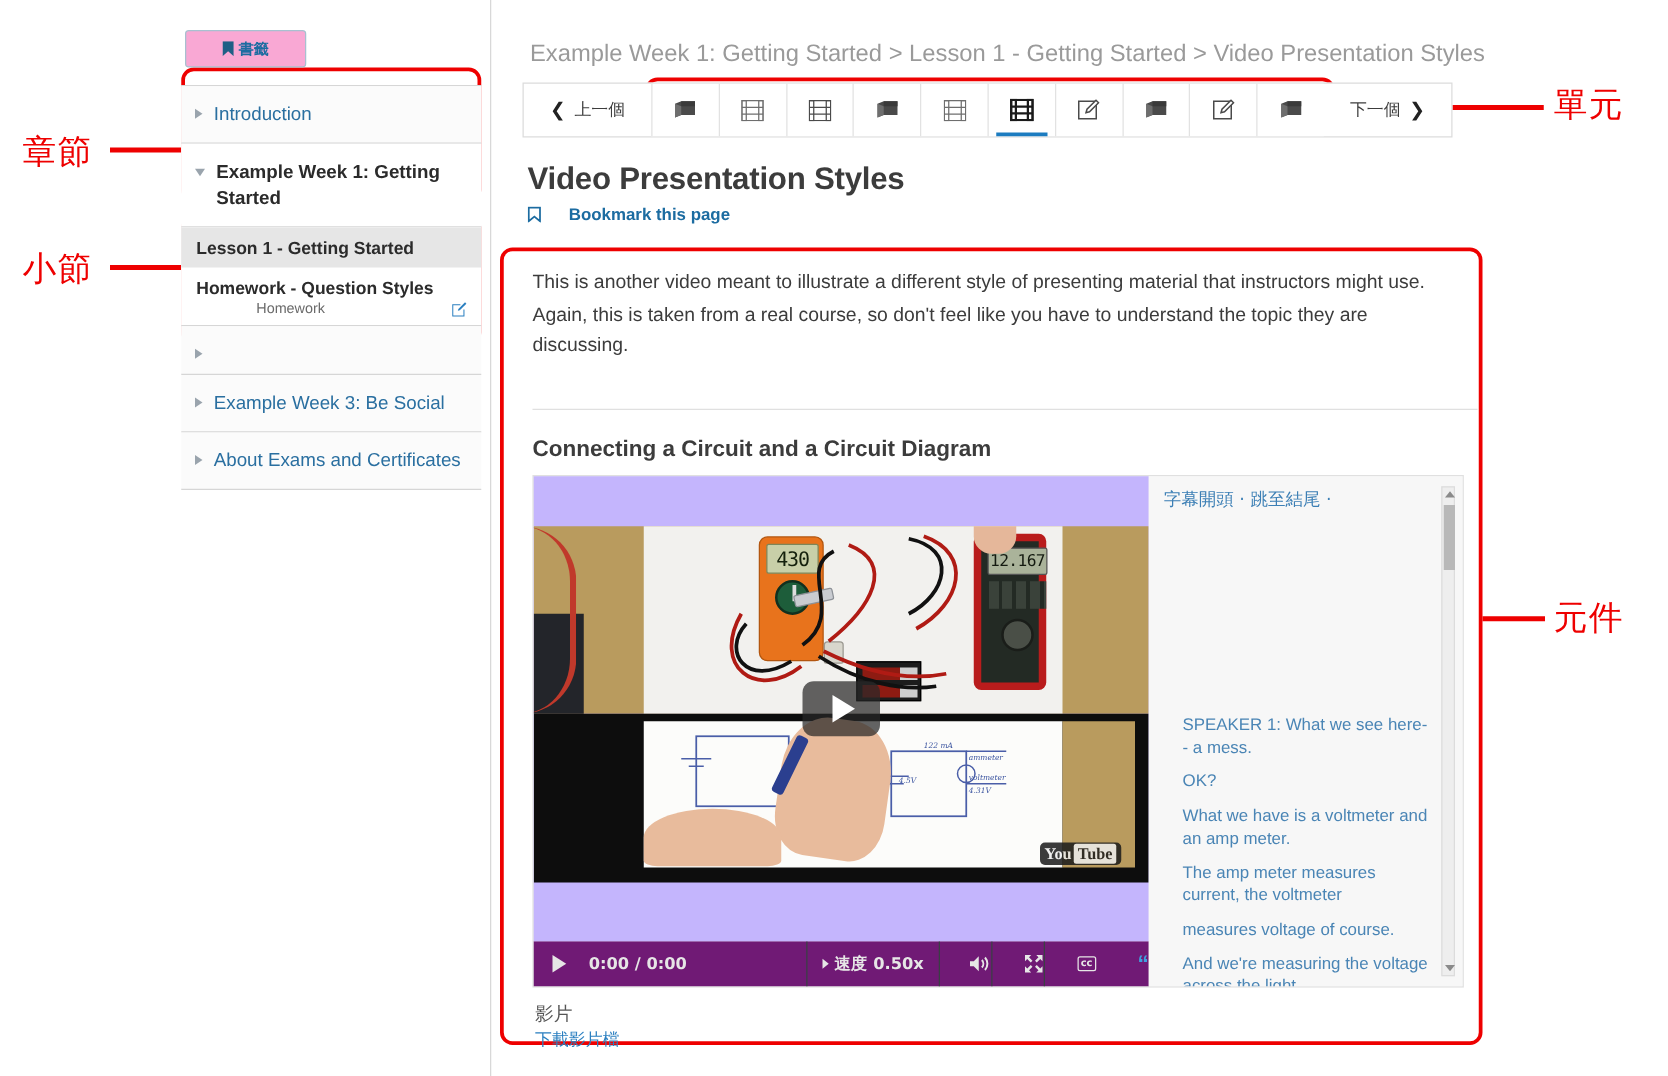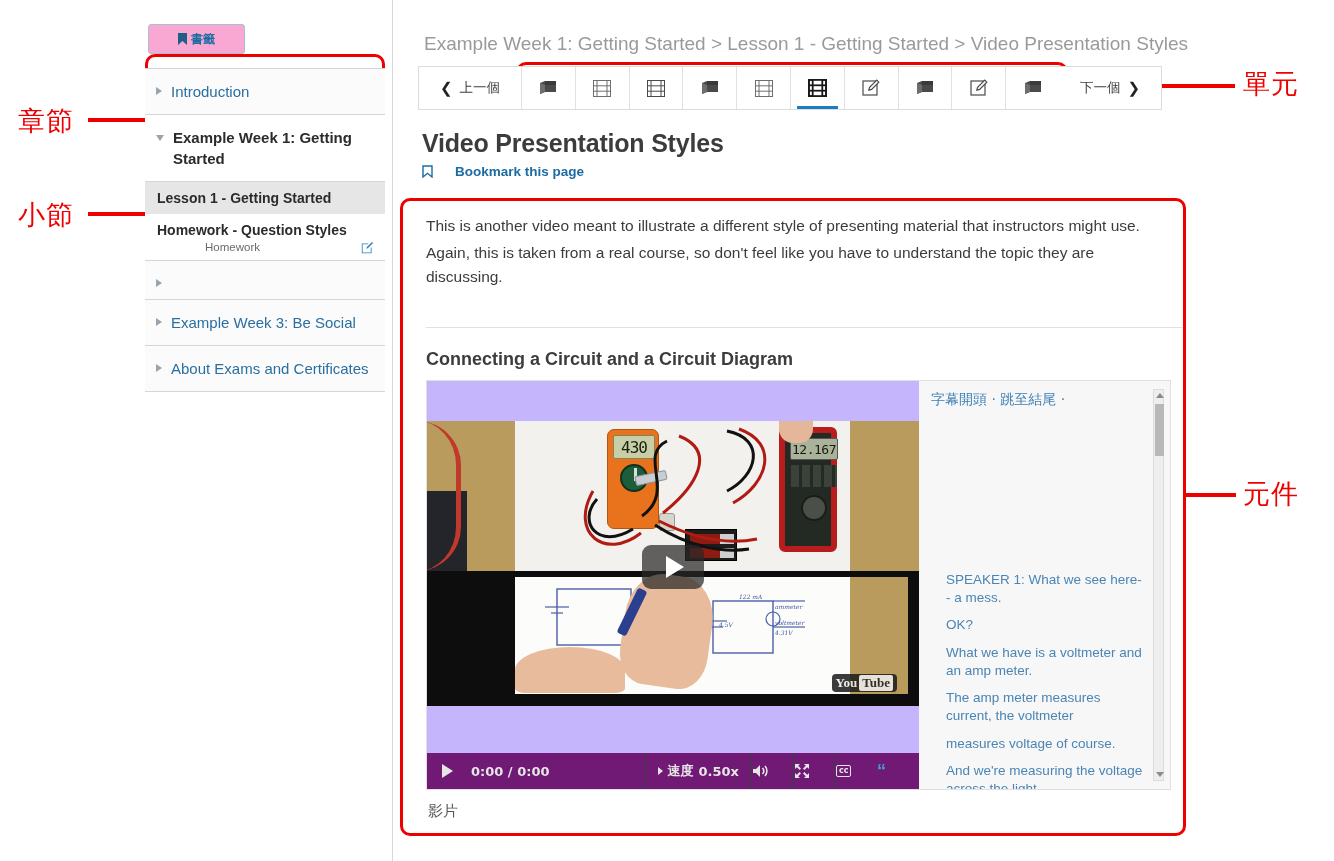--- a/index.html
+++ b/index.html
@@ -368,21 +368,21 @@
     border-left:1px solid #3a3f44;
     padding:0 12px; height:36px; font-size:13px; font-weight:bold;
     font-family:"DejaVu Sans", sans-serif;
     cursor:pointer;
   }
   .ctrl-speed .tri {
     width:0;height:0;border-top:4px solid transparent;border-bottom:4px solid transparent;border-left:5px solid #e6e6e6;
   }
   .ctrl-btn {
     width:42px; height:36px; border-left:1px solid #3a3f44;
-    display:flex;align-items:center;justify-content:flex-start;cursor:pointer;
+    display:flex;align-items:center;justify-content:flex-end;cursor:pointer;
   }
   .ctrl-btn.noborder { border-left:none; }
   .cc-box {
     border:1.6px solid #e6e6e6; border-radius:2px;
     font-size:8px; font-weight:bold; padding:1px 2px; line-height:1;
     font-family:"DejaVu Sans", sans-serif;
   }
   .quote-ico { color:#3fa0de; font-size:18px; font-weight:bold; line-height:1; }
 
   
@@ -751,16 +751,17 @@
           <div class="tr-thumb"></div>
           <div class="down">
               <span class="tr-arrow-dn"></span>
             </div>
         </div>
       </div>
     </div>
 
     <div class="dl-block">
       <div class="dl-title">影片</div>
+      <div class="dl-link">下載影片檔</div>
     </div>
 
   </div>
 </div>
 
 </body></html>

